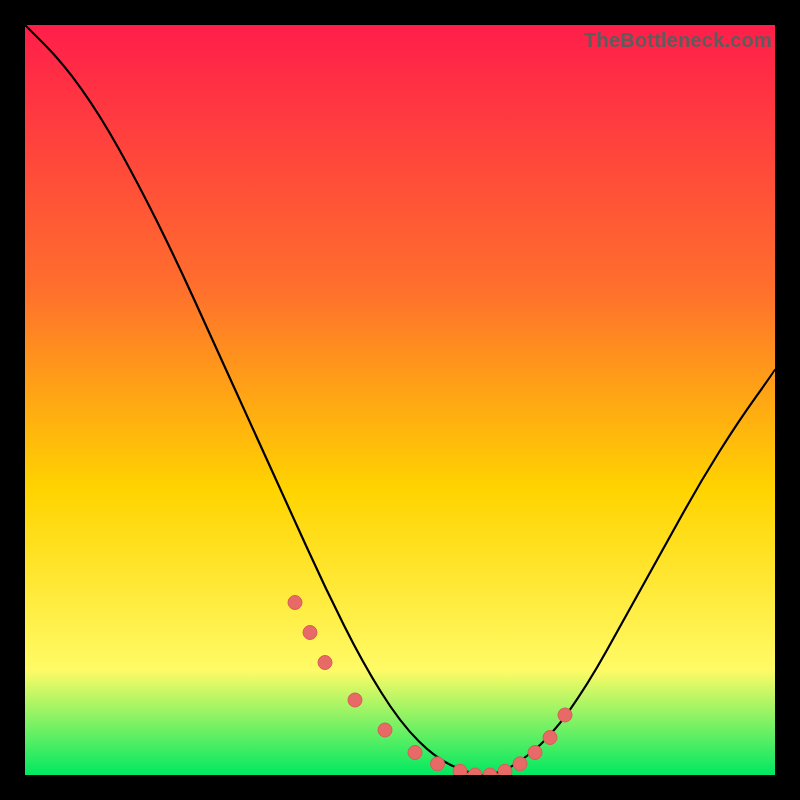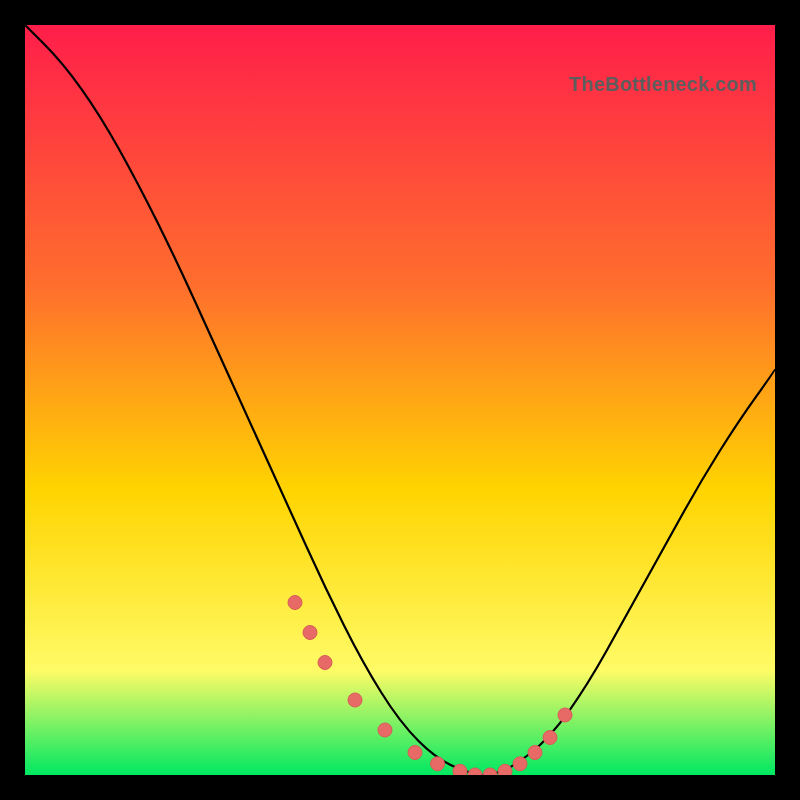--- a/index.html
+++ b/index.html
@@ -22,27 +22,26 @@
   .plot-area {
     position: absolute;
     left: 0;
     top: 0;
     width: 750px;
     height: 750px;
   }
   .watermark {
     position: absolute;
     top: 4px;
-    right: 18px;
+    right: 3px;
     font-size: 20px;
     font-weight: 600;
     color: #5d5d5d;
     letter-spacing: 0.2px;
     user-select: none;
-    margin-top: 44px;
   }
   svg {
     display: block;
   }
 </style>
 </head>
 <body>
 
 <div class="frame">
 

